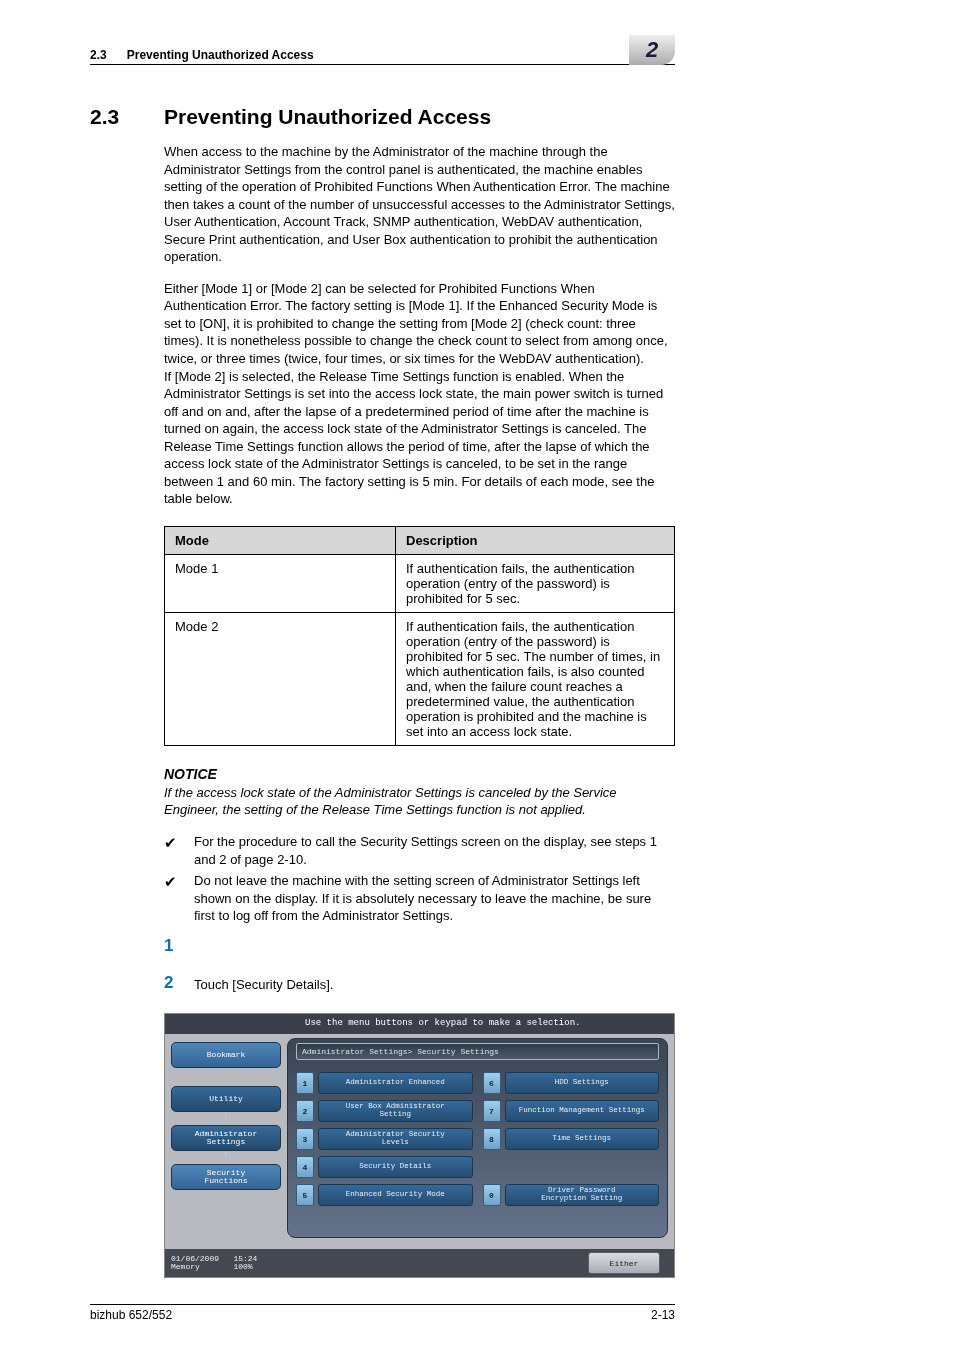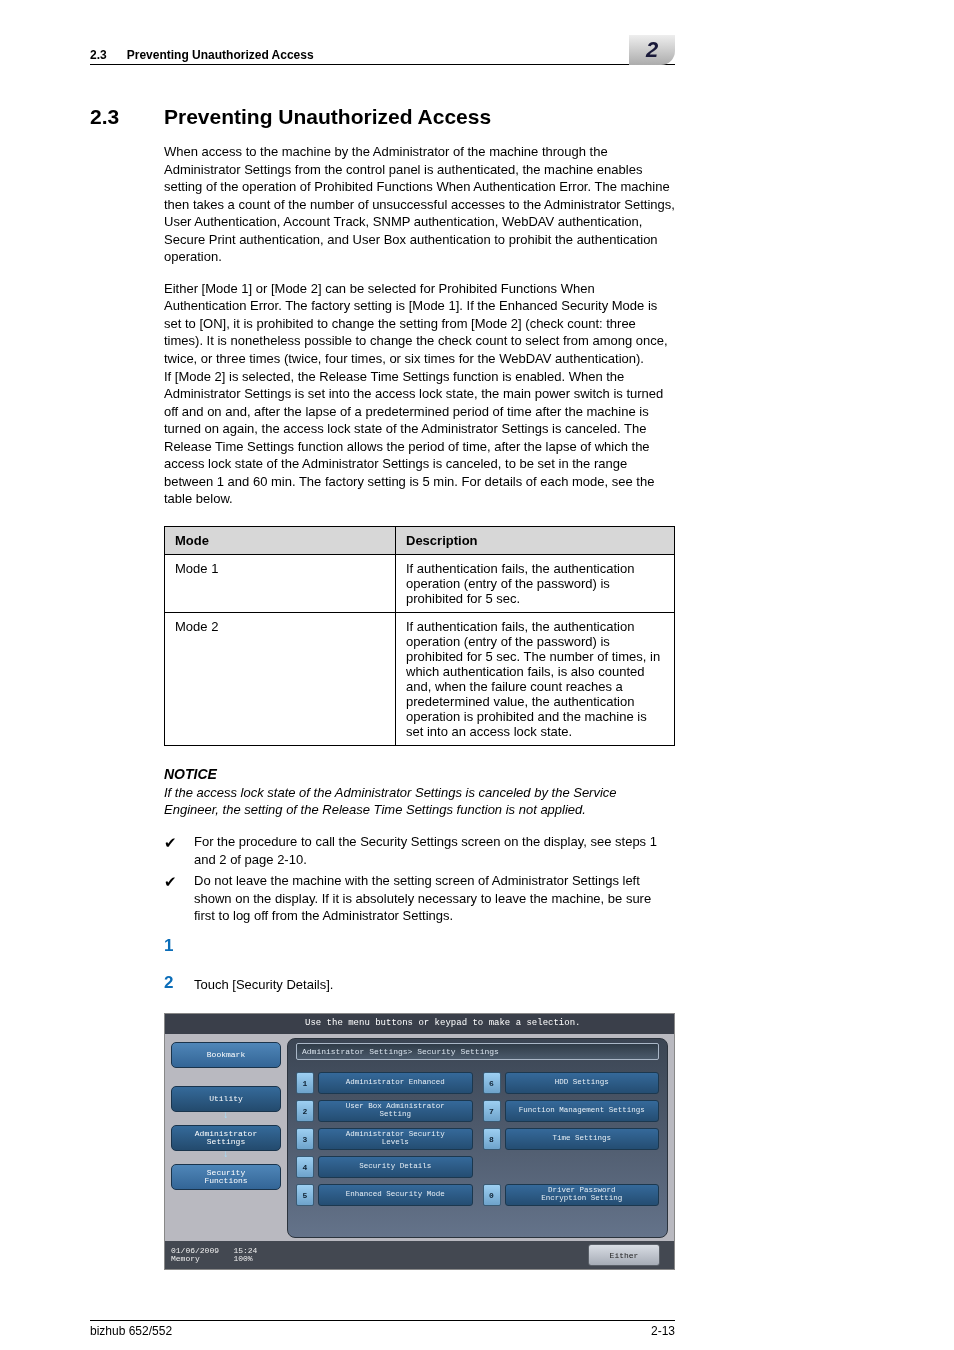--- a/index.html
+++ b/index.html
@@ -162,21 +162,21 @@
     align-items: center;
     justify-content: center;
     text-align: center;
     font-size: 7.5px;
     line-height: 1.05;
     padding: 0 2px;
     white-space: pre-line;
     color: #e6eef5;
   }
   .ss-footer {
-    margin-top: 3px;
+    margin-top: 11px;
     background: #434851;
     padding: 3px 6px;
     display: flex;
     align-items: center;
     gap: 12px;
   }
   .ss-ts { font-size: 8px; line-height: 1.1; color: #eee; white-space: pre; }
   .ss-close {
     margin-left: auto;
     width: 70px;
@@ -188,21 +188,21 @@
     display: flex;
     align-items: center;
     justify-content: center;
     font-size: 8px;
     margin-right: 8px;
   }
   .footer {
     position: absolute;
     left: 90px;
     right: 90px;
-    bottom: 12px;
+    bottom: 28px;
     border-top: 1px solid #000;
     padding-top: 3px;
     font-size: 12px;
     display: flex;
     justify-content: space-between;
   }
 </style>
 </head>
 <body>
 

